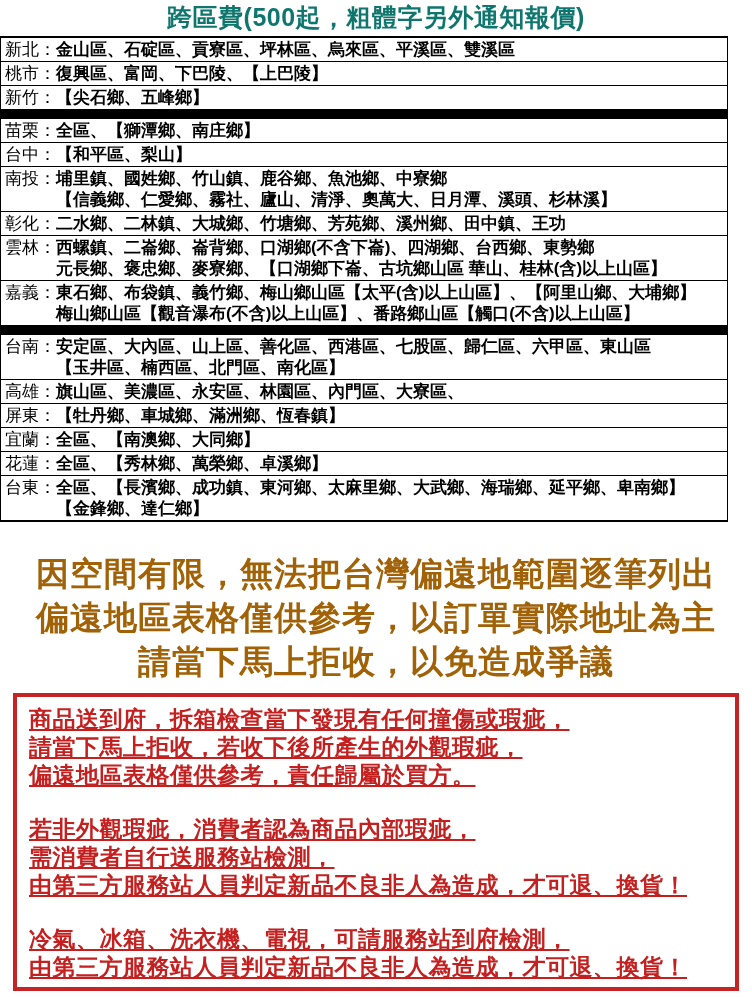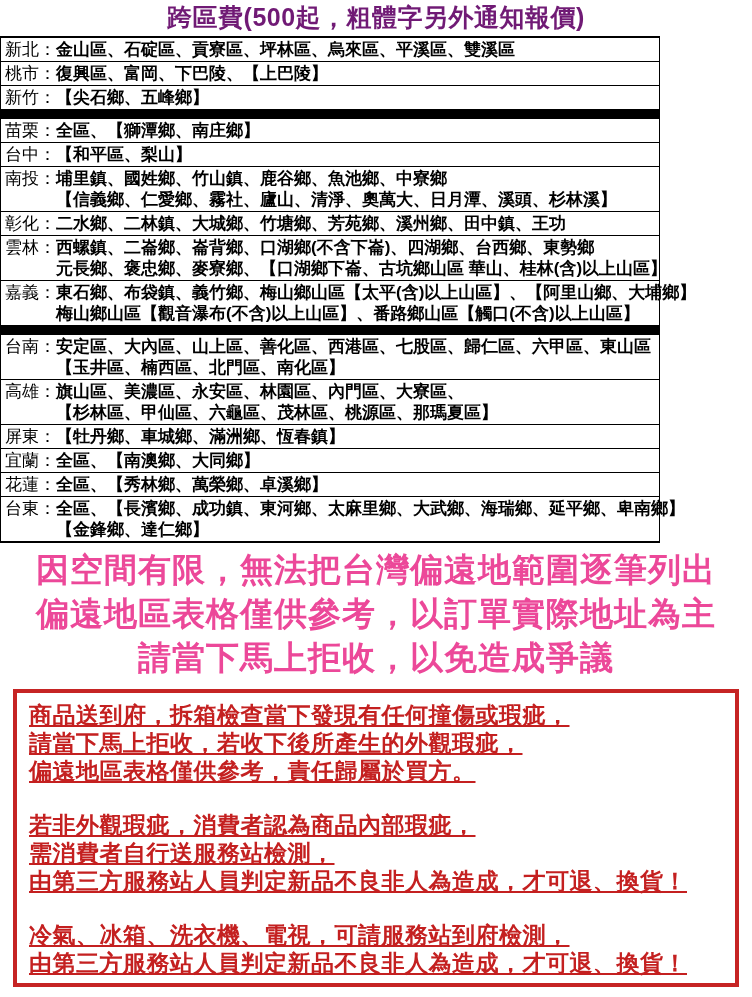--- a/index.html
+++ b/index.html
@@ -1,26 +1,26 @@
 <!DOCTYPE html>
 <html lang="zh-Hant"><head>
 <meta charset="utf-8">
 <style>
   * { margin:0; padding:0; box-sizing:border-box; }
   html,body { background:#ffffff; }
   body { width:752px; font-family:"Liberation Sans","DejaVu Sans",sans-serif; }
   .page { width:752px; height:997px; background:#ffffff; overflow:hidden; }
 
   .title {
-    font-size:25px; font-weight:700; text-align:center; color:#701a75;
+    font-size:25px; font-weight:700; text-align:center; color:#0f766e;
     padding:1px 0 2px 0; letter-spacing:0.5px;
   }
 
   .region-table {
-    width:660px;
+    width:728px;
     border-top:2px solid #000;
     border-bottom:2px solid #000;
     border-left:1px solid #000;
     border-right:1px solid #000;
   }
   .t-row {
     display:flex; align-items:flex-start;
     border-bottom:1px solid #000;
     font-size:17px; line-height:21px; color:#000;
     padding:1px 3px 1px 4px;
@@ -121,21 +121,20 @@
         <span class="t-label">台南：</span>
         <div class="t-lines">
           <div class="t-line"><span class="seg">安定區、大內區、山上區、善化區、西港區、七股區、歸仁區、六甲區、東山區</span></div>
           <div class="t-line"><span class="seg b">【玉井區、楠西區、北門區、南化區】</span></div>
         </div>
       </div>
       <div class="t-row">
         <span class="t-label">高雄：</span>
         <div class="t-lines">
           <div class="t-line"><span class="seg">旗山區、美濃區、永安區、林園區、內門區、大寮區、</span></div>
-          <div class="t-line"><span class="seg b">【杉林區、甲仙區、六龜區、茂林區、桃源區、那瑪夏區】</span></div>
         </div>
       </div>
       <div class="t-row">
         <span class="t-label">屏東：</span>
         <div class="t-lines">
           <div class="t-line"><span class="seg b">【牡丹鄉、車城鄉、滿洲鄉、恆春鎮】</span></div>
         </div>
       </div>
       <div class="t-row">
         <span class="t-label">宜蘭：</span>
@@ -151,21 +150,21 @@
       </div>
       <div class="t-row">
         <span class="t-label">台東：</span>
         <div class="t-lines">
           <div class="t-line"><span class="seg">全區、</span><span class="seg b">【長濱鄉、成功鎮、東河鄉、太麻里鄉、大武鄉、海瑞鄉、延平鄉、卑南鄉】</span></div>
           <div class="t-line"><span class="seg b">【金鋒鄉、達仁鄉】</span></div>
         </div>
       </div>
     </div>
 
-  <div class="warning" style="color: #ec4899;">
+  <div class="warning" style="color: #a16207; margin-top: 25px;">
       <div>因空間有限，無法把台灣偏遠地範圍逐筆列出</div>
       <div>偏遠地區表格僅供參考，以訂單實際地址為主</div>
       <div>請當下馬上拒收，以免造成爭議</div>
     </div>
 
   <div class="notice-box" style="border-color: rgb(198, 36, 36); color: rgb(196, 32, 32);">
       <div class="notice-para">
         <div class="notice-line">商品送到府，拆箱檢查當下發現有任何撞傷或瑕疵，</div>
         <div class="notice-line">請當下馬上拒收，若收下後所產生的外觀瑕疵，</div>
         <div class="notice-line">偏遠地區表格僅供參考，責任歸屬於買方。</div>

